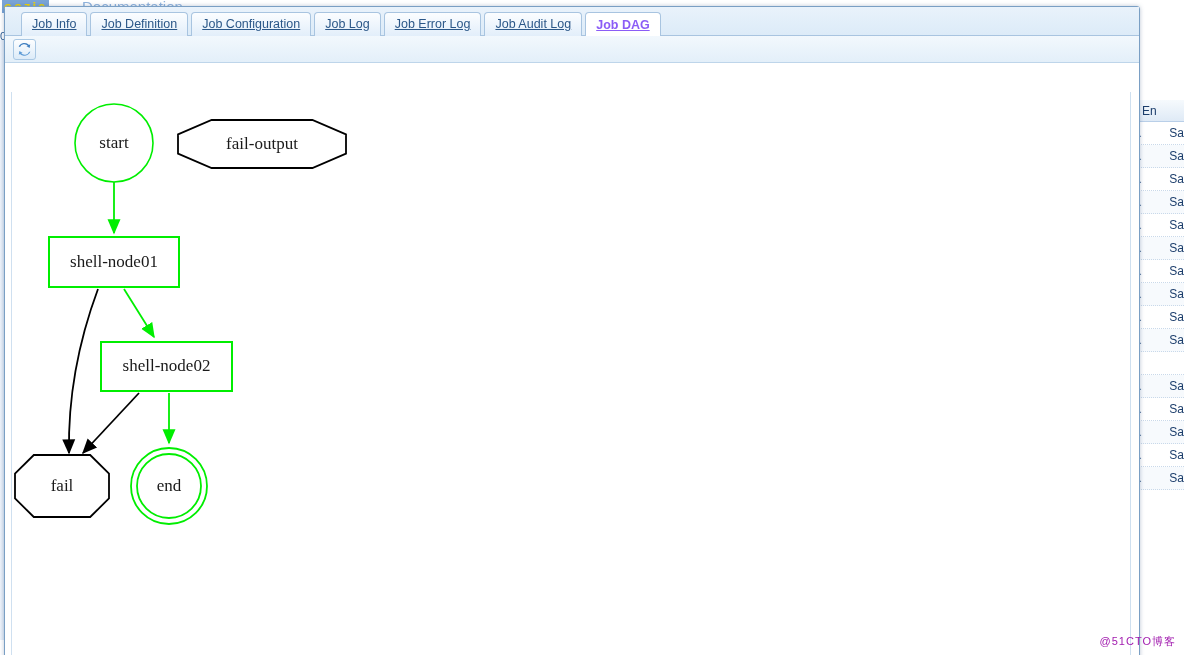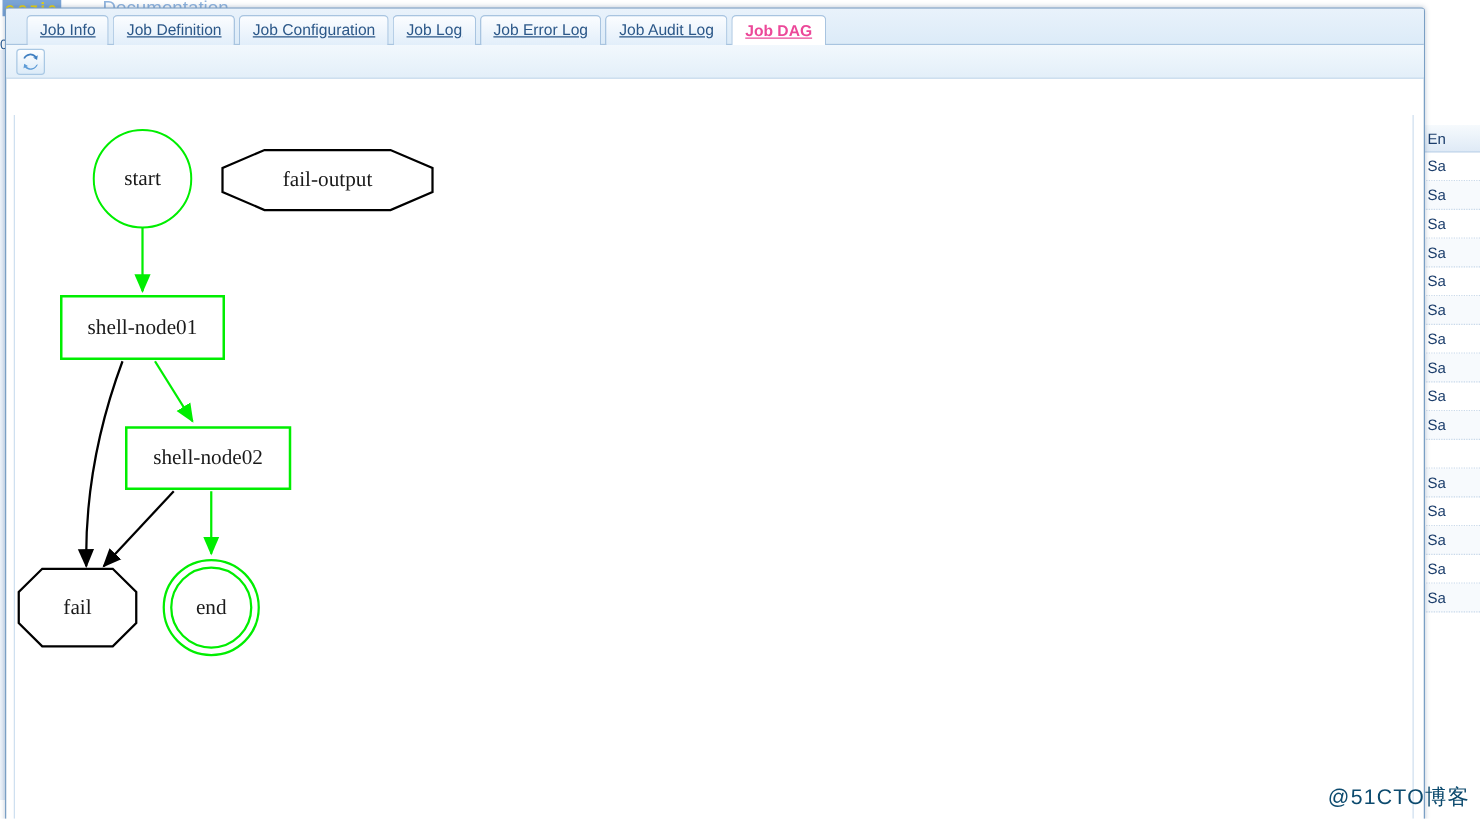--- a/index.html
+++ b/index.html
@@ -58,21 +58,21 @@
     height: 22px; line-height: 22px;
     background: linear-gradient(to bottom,#f6fafd 0%, #dfeaf6 100%);
     border-bottom: 1px solid #b9cfe8;
     padding-left: 14px;
     font-weight: normal;
     box-sizing: border-box;
   }
   .bg-table .row {
     height: 23px; line-height: 23px;
     border-bottom: 1px dotted #c9d9ea;
-    display: flex; box-sizing: border-box;
+    display: flex; box-sizing: border-box; text-align: right;
   }
   .bg-table .row.alt { background: #f7fafd; }
   .bg-table .c1 {
     width: 14px; color: #6b86a8; font-size: 11px;
     overflow: hidden; white-space: nowrap;
   }
   .bg-table .c2 { flex: 1; overflow: hidden; white-space: nowrap; }
 
   
   .modal {
@@ -133,21 +133,21 @@
     border-radius: 4px 4px 0 0;
     background: linear-gradient(to bottom,#fbfdff 0%, #e2eefa 100%);
     margin-right: 3px;
     cursor: pointer;
     vertical-align: top;
     box-sizing: border-box;
     text-decoration: underline;
   }
   .tab.active {
     background: #ffffff;
-    color: #ec4899;
+    color: #8b5cf6;
     font-weight: bold;
     height: 25px;
     line-height: 24px;
     border-color: #a8c4e0;
   }
 
   
   .toolbar {
     position: relative;
     height: 27px;
@@ -182,21 +182,21 @@
   .node-label {
     font-family: "Liberation Serif", serif;
     font-size: 17px;
     fill: #1a1a1a;
     text-anchor: middle;
     dominant-baseline: middle;
   }
 
   .watermark {
     position: absolute; right: 8px; bottom: 6px;
-    font-size: 17px; color: #0c4a6e;
+    font-size: 11px; color: #a21caf;
     letter-spacing: 1px;
     font-family: "Liberation Sans", sans-serif;
   }
 </style>
 </head>
 <body>
 
 <div id="app">
 
   <div class="bg-layer">

